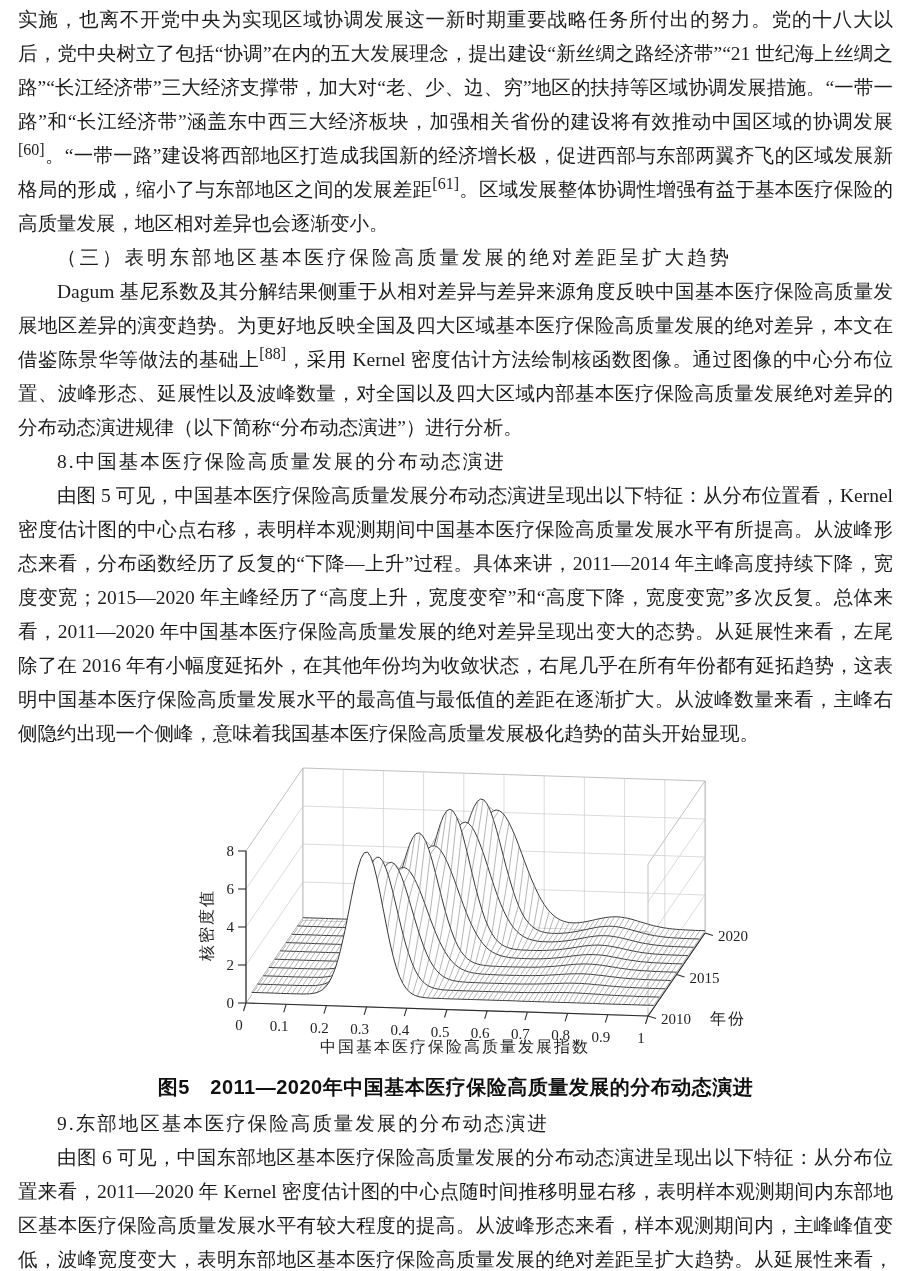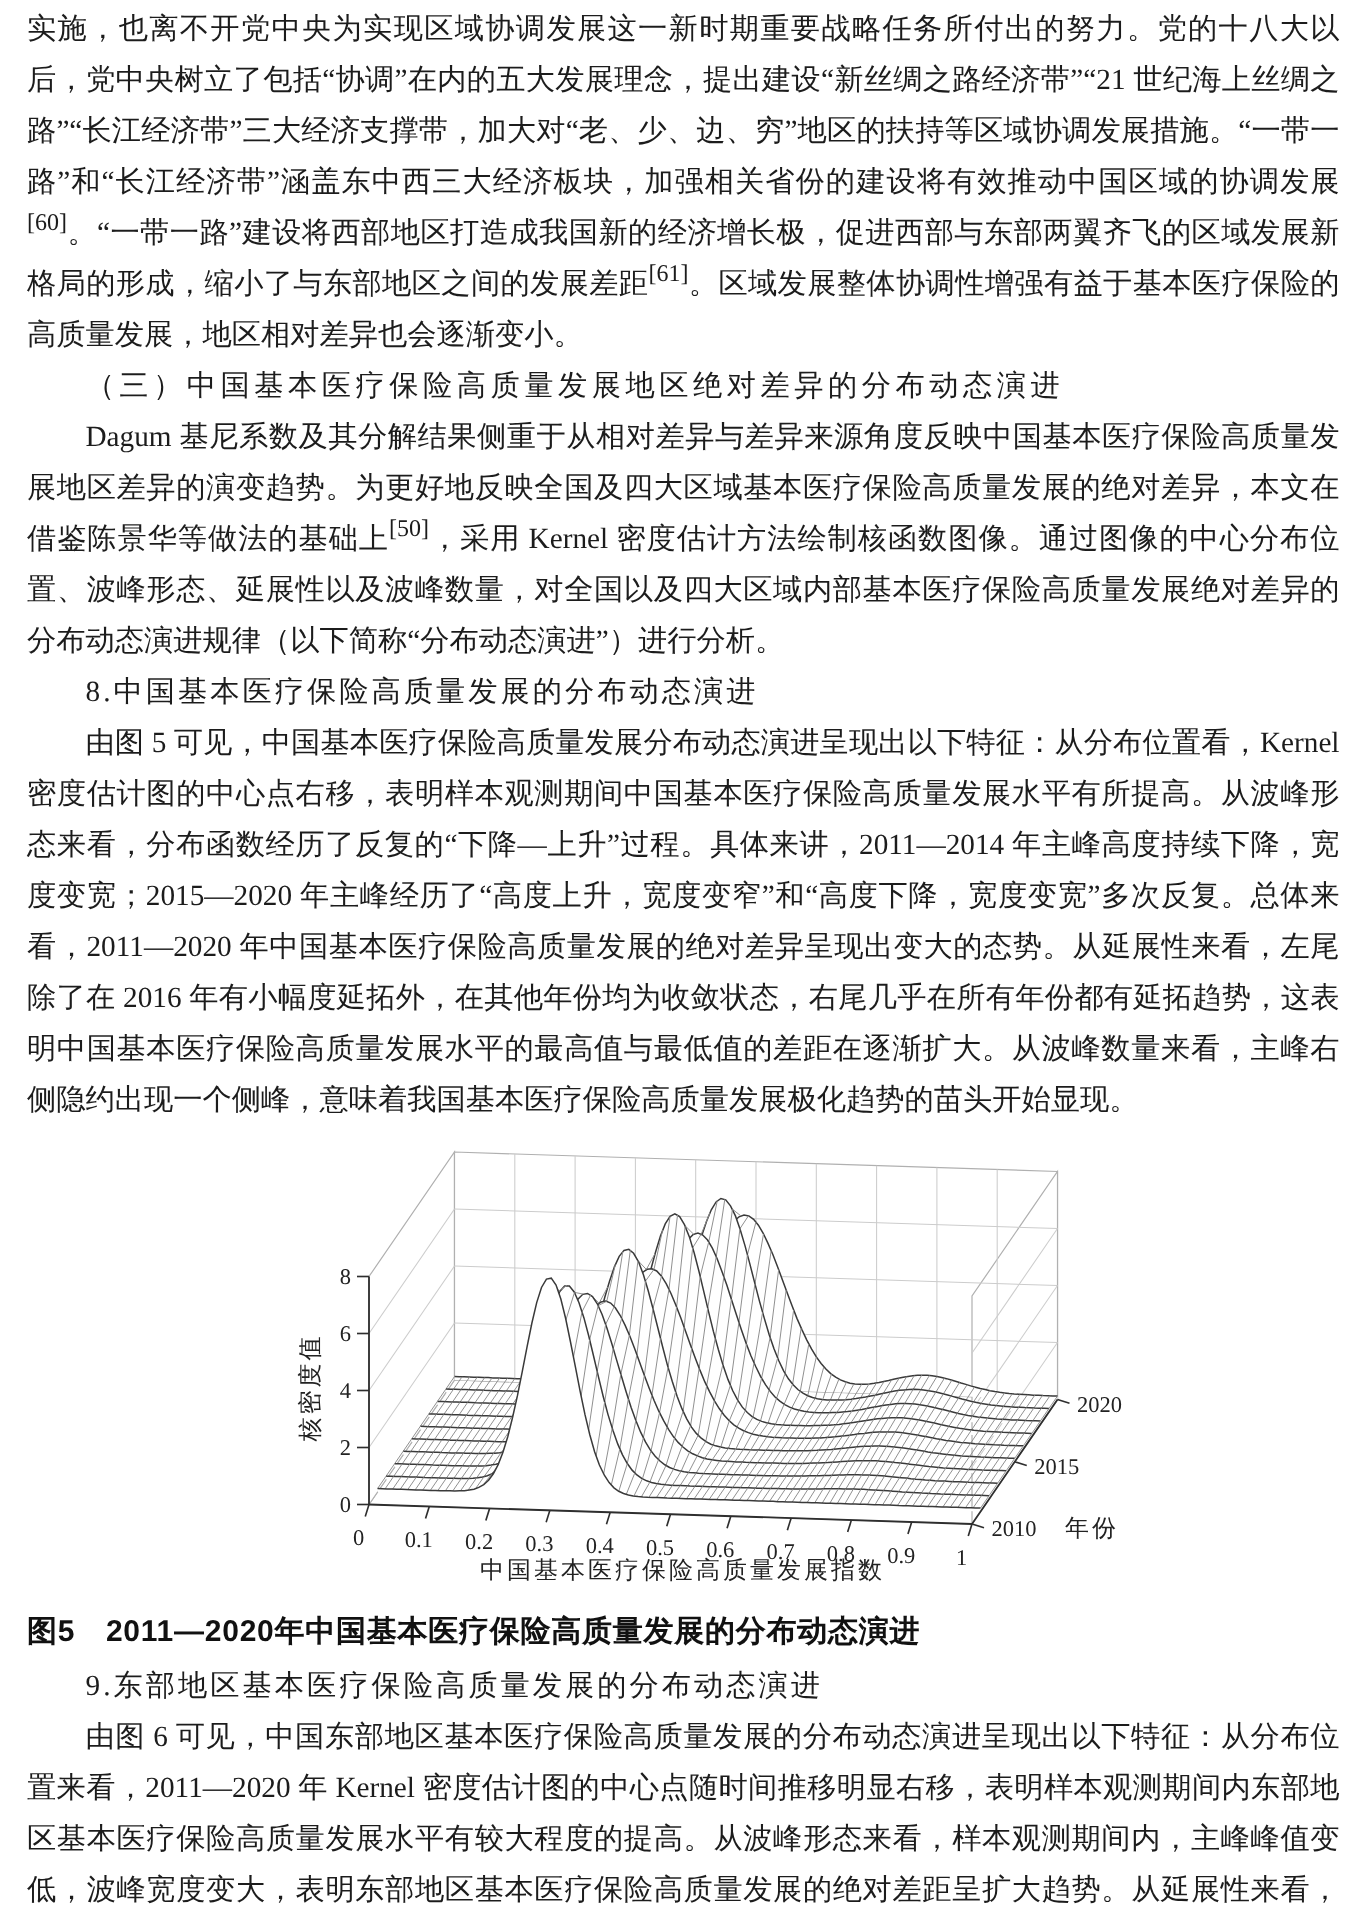--- a/index.html
+++ b/index.html
@@ -10,34 +10,34 @@
   .page{padding:3px 17px 0 18px;}
   p.para{margin:0;font-size:19.5px;line-height:34px;text-align:justify;}
   p.indent{text-indent:2em;}
   p.section-heading{letter-spacing:3px;}
   p.sub-heading{letter-spacing:2px;}
   p.justify-last{text-align-last:justify;}
   sup.fnref{font-size:16px;line-height:0;vertical-align:super;}
   figure.fig{margin:2px 0 0 0;padding:0;}
   figcaption.caption{
     font-family:"Liberation Sans","DejaVu Sans",sans-serif;
-    font-weight:bold;font-size:20px;line-height:32px;letter-spacing:0.5px;
+    font-weight:bold;text-align:center;font-size:20px;line-height:32px;letter-spacing:0.5px;
     margin-top:2px;color:#111;
   }
   #after-fig{margin-top:4px;}
   svg text{font-family:"Liberation Serif","DejaVu Serif",serif;fill:#222;}
 </style>
 </head>
 <body>
 
 <main class="page">
   <section id="before-fig">
       <p class="para body"><span>实施，也离不开党中央为实现区域协调发展这一新时期重要战略任务所付出的努力。党的十八大以后，党中央树立了包括“协调”在内的五大发展理念，提出建设“新丝绸之路经济带”“21 世纪海上丝绸之路”“长江经济带”三大经济支撑带，加大对“老、少、边、穷”地区的扶持等区域协调发展措施。“一带一路”和“长江经济带”涵盖东中西三大经济板块，加强相关省份的建设将有效推动中国区域的协调发展</span><sup class="fnref">[60]</sup><span>。“一带一路”建设将西部地区打造成我国新的经济增长极，促进西部与东部两翼齐飞的区域发展新格局的形成，缩小了与东部地区之间的发展差距</span><sup class="fnref">[61]</sup><span>。区域发展整体协调性增强有益于基本医疗保险的高质量发展，地区相对差异也会逐渐变小。</span></p>
-      <p class="para section-heading indent"><span>（三）中国基本医疗保险高质量发展地区绝对差异的分布动态演进</span></p>
-      <p class="para body indent"><span>Dagum 基尼系数及其分解结果侧重于从相对差异与差异来源角度反映中国基本医疗保险高质量发展地区差异的演变趋势。为更好地反映全国及四大区域基本医疗保险高质量发展的绝对差异，本文在借鉴陈景华等做法的基础上</span><sup class="fnref">[50]</sup><span>，采用 Kernel 密度估计方法绘制核函数图像。通过图像的中心分布位置、波峰形态、延展性以及波峰数量，对全国以及四大区域内部基本医疗保险高质量发展绝对差异的分布动态演进规律（以下简称“分布动态演进”）进行分析。</span></p>
+      <p class="para section-heading indent"><span>（三）表明东部地区基本医疗保险高质量发展的绝对差距呈扩大趋势</span></p>
+      <p class="para body indent"><span>Dagum 基尼系数及其分解结果侧重于从相对差异与差异来源角度反映中国基本医疗保险高质量发展地区差异的演变趋势。为更好地反映全国及四大区域基本医疗保险高质量发展的绝对差异，本文在借鉴陈景华等做法的基础上</span><sup class="fnref">[88]</sup><span>，采用 Kernel 密度估计方法绘制核函数图像。通过图像的中心分布位置、波峰形态、延展性以及波峰数量，对全国以及四大区域内部基本医疗保险高质量发展绝对差异的分布动态演进规律（以下简称“分布动态演进”）进行分析。</span></p>
       <p class="para sub-heading indent"><span>8.中国基本医疗保险高质量发展的分布动态演进</span></p>
       <p class="para body indent"><span>由图 5 可见，中国基本医疗保险高质量发展分布动态演进呈现出以下特征：从分布位置看，Kernel 密度估计图的中心点右移，表明样本观测期间中国基本医疗保险高质量发展水平有所提高。从波峰形态来看，分布函数经历了反复的“下降—上升”过程。具体来讲，2011—2014 年主峰高度持续下降，宽度变宽；2015—2020 年主峰经历了“高度上升，宽度变窄”和“高度下降，宽度变宽”多次反复。总体来看，2011—2020 年中国基本医疗保险高质量发展的绝对差异呈现出变大的态势。从延展性来看，左尾除了在 2016 年有小幅度延拓外，在其他年份均为收敛状态，右尾几乎在所有年份都有延拓趋势，这表明中国基本医疗保险高质量发展水平的最高值与最低值的差距在逐渐扩大。从波峰数量来看，主峰右侧隐约出现一个侧峰，意味着我国基本医疗保险高质量发展极化趋势的苗头开始显现。</span></p>
     </section>
 
   <figure class="fig">
     <svg id="kde-chart" width="910" height="312" viewBox="0 0 910 312">
         <g>
           <polygon points="228.0,250.0 630.0,263.0 687.0,180.0 285.0,167.0" fill="#ffffff" stroke="#b0b0b0" stroke-width="0.8"></polygon>
           <polygon points="228.0,250.0 285.0,167.0 285.0,15.0 228.0,98.0" fill="#ffffff" stroke="#b0b0b0" stroke-width="0.8"></polygon>
           <polygon points="285.0,167.0 687.0,180.0 687.0,28.0 285.0,15.0" fill="#ffffff" stroke="#b0b0b0" stroke-width="0.8"></polygon>

